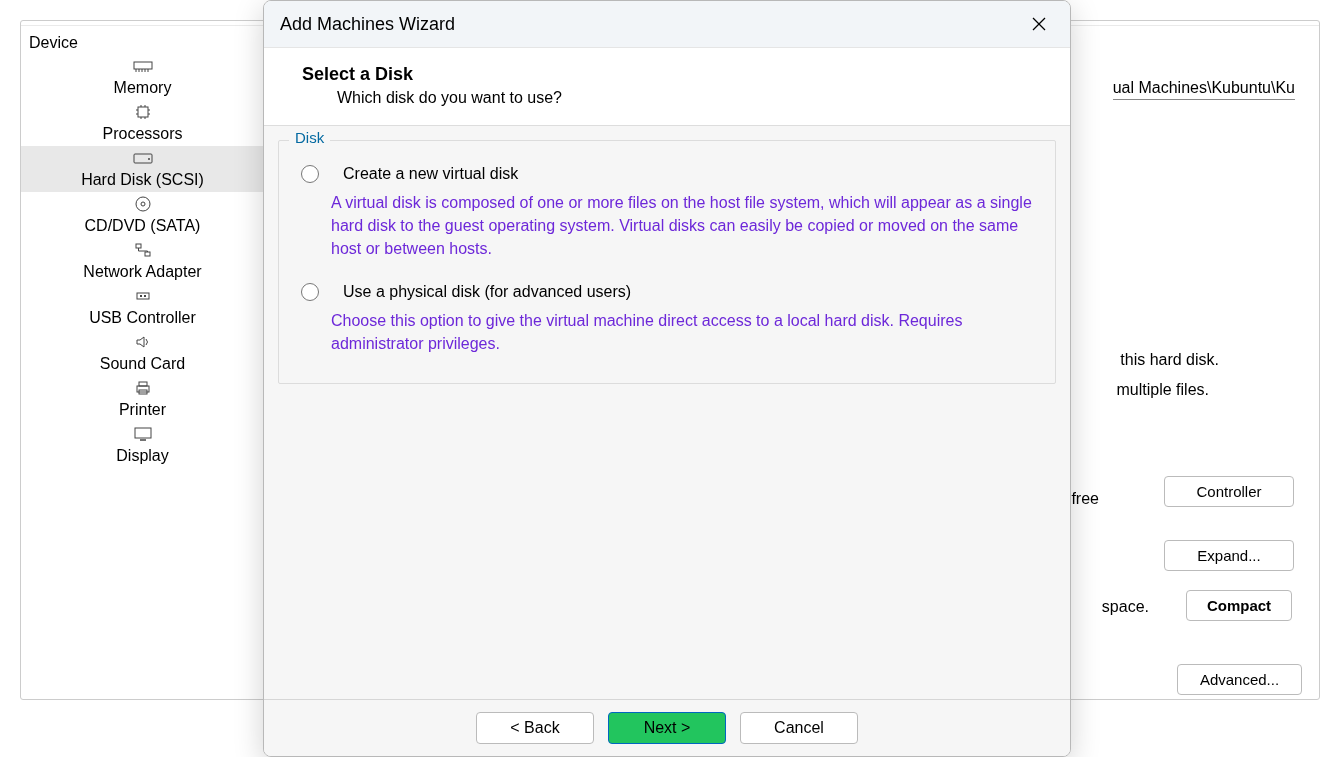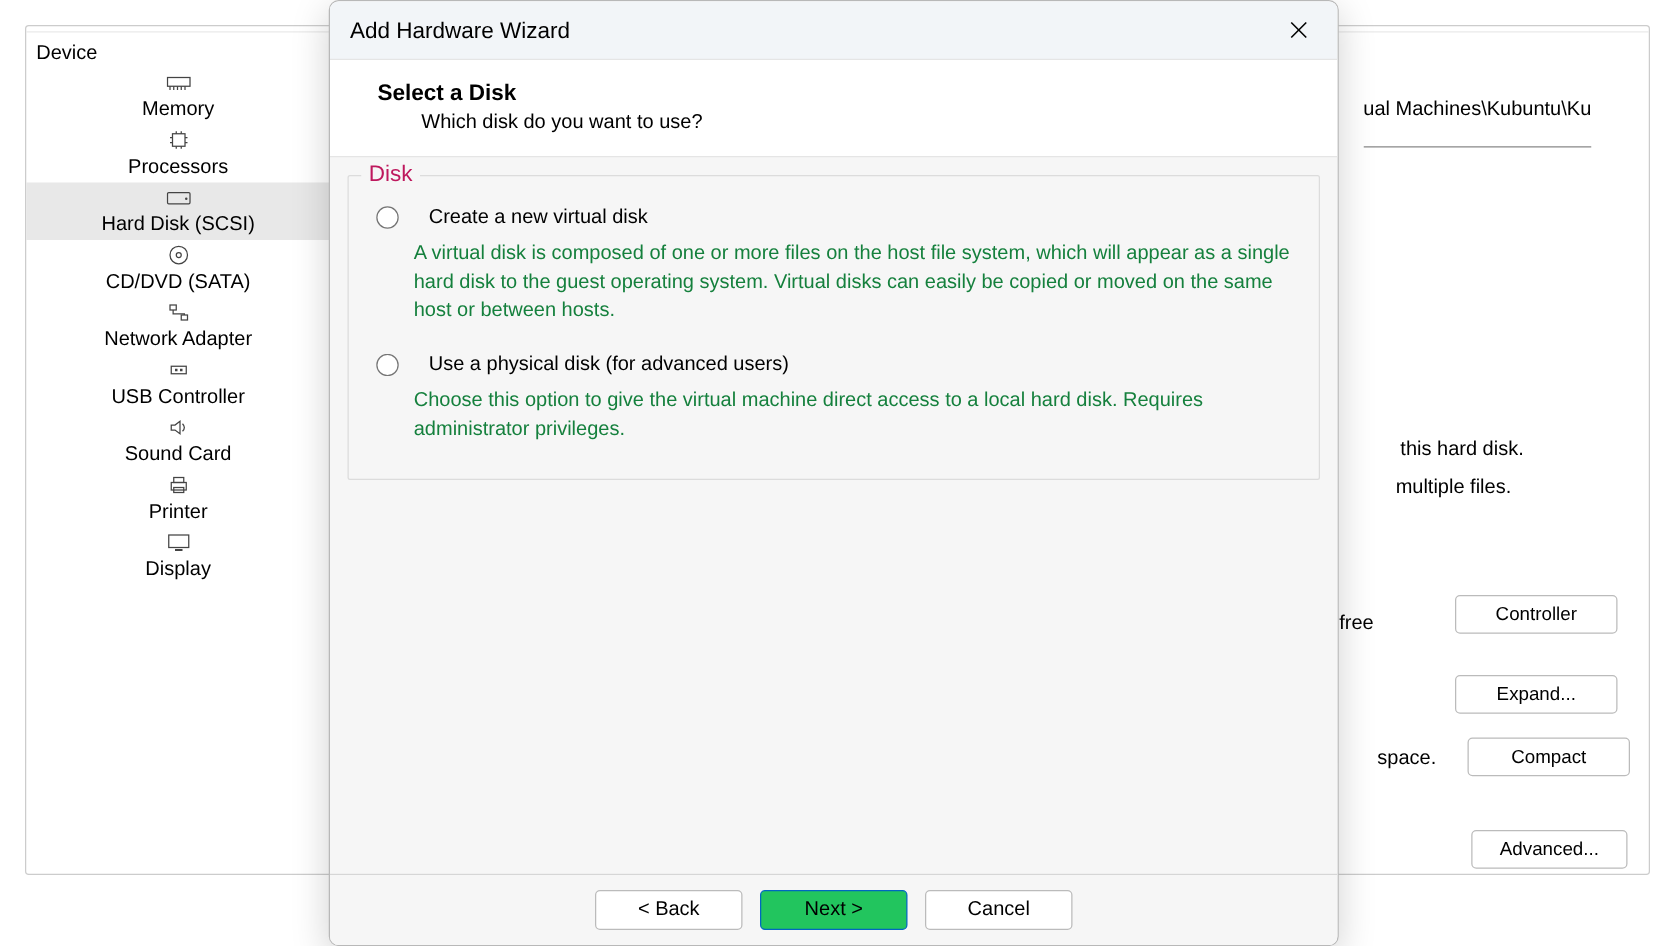--- a/index.html
+++ b/index.html
@@ -68,24 +68,24 @@
       justify-content: center;
     }
     .bg-main {
       flex: 1;
       padding: 20px 24px;
       position: relative;
     }
     .bg-path {
       position: absolute;
       top: 53px;
-      right: 46px;
+      right: 24px;
       font-size: 16px;
       border-bottom: 1px solid #888;
-      padding-bottom: 20px;
+      padding-bottom: 2px;
     }
     .bg-hint1 {
       position: absolute;
       top: 325px;
       right: 100px;
       font-size: 16px;
     }
     .bg-hint2 {
       position: absolute;
       top: 355px;
@@ -118,22 +118,23 @@
       right: 25px;
       width: 130px;
     }
     .bg-btn-expand {
       top: 514px;
       right: 25px;
       width: 130px;
     }
     .bg-btn-compact {
       top: 564px;
-      right: 15px;
-      width: 130px;
+      right: 27px;
+      width: 106px;
+      font-weight: bold;
     }
     .bg-btn-advanced {
       top: 638px;
       right: 17px;
       width: 125px;
     }
 
     
     .wizard {
       position: absolute;
@@ -193,22 +194,22 @@
       padding: 24px 22px 28px 22px;
       position: relative;
       background: #f6f6f6;
     }
     .wizard-group-label {
       position: absolute;
       top: -12px;
       left: 10px;
       background: #f6f6f6;
       padding: 0 6px;
-      font-size: 18px;
-      color: #be185d;
+      font-size: 15px;
+      color: #0369a1;
     }
     .radio-option {
       margin-bottom: 22px;
     }
     .radio-option:last-child {
       margin-bottom: 0;
     }
     .radio-row {
       display: flex;
       align-items: center;
@@ -220,21 +221,21 @@
       height: 18px;
       accent-color: #0067c0;
     }
     .radio-row label {
       font-size: 16px;
       cursor: pointer;
     }
     .radio-desc {
       font-size: 16px;
       padding-left: 30px;
-      color: #15803d;
+      color: #6d28d9;
       line-height: 1.45;
     }
     .wizard-footer {
       border-top: 1px solid #d6d6d6;
       padding: 12px 16px;
       display: flex;
       justify-content: center;
       gap: 14px;
       background: #f6f6f6;
     }
@@ -378,21 +379,21 @@
       <button class="bg-btn bg-btn-defrag">Controller</button>
       <button class="bg-btn bg-btn-expand">Expand...</button>
       <button class="bg-btn bg-btn-compact">Compact</button>
       <button class="bg-btn bg-btn-advanced">Advanced...</button>
     </div>
   </div>
 </div>
 
 <div class="wizard">
   <div class="wizard-title">
-    <span>Add Hardware Wizard</span>
+    <span>Add Machines Wizard</span>
     <span class="wizard-close">
       <svg width="14" height="14" viewBox="0 0 14 14">
           <line x1="1" y1="1" x2="13" y2="13" stroke="#000" stroke-width="1.3"></line>
           <line x1="13" y1="1" x2="1" y2="13" stroke="#000" stroke-width="1.3"></line>
         </svg>
     </span>
   </div>
 
   <div class="wizard-subtitle">
     <h2>Select a Disk</h2>

